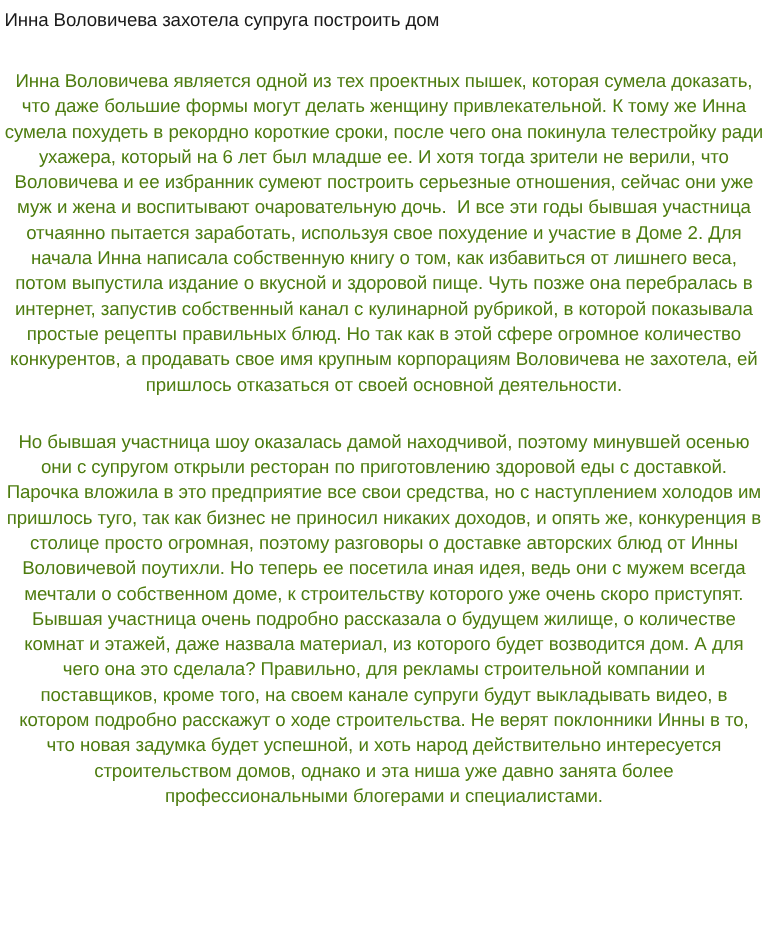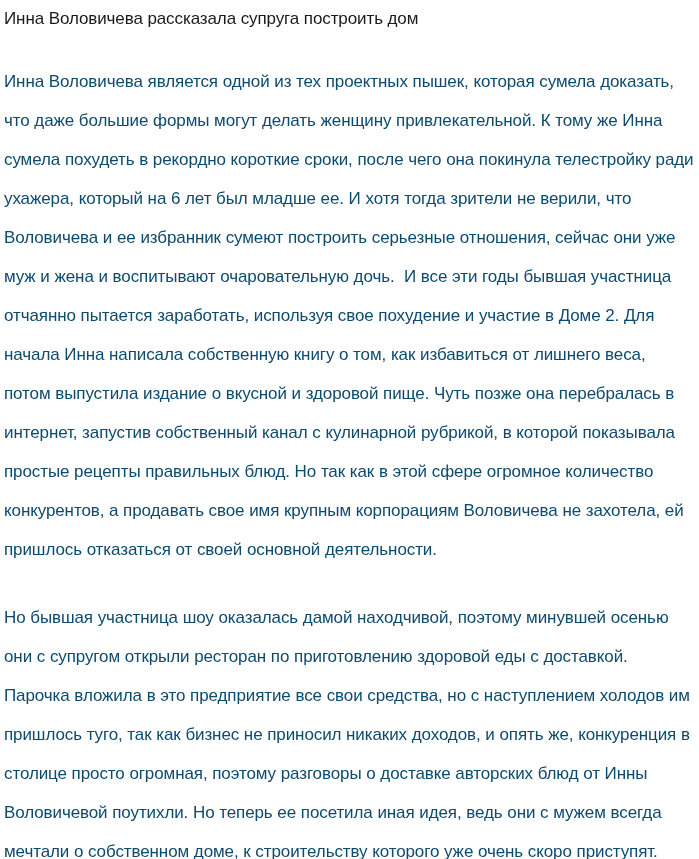--- a/index.html
+++ b/index.html
@@ -32,39 +32,39 @@
     color: #1a1a1a;
     white-space: pre-wrap;
     letter-spacing: -0.1px;
   }
   .spacer-line {
     height: 29px;
   }
   .article-paragraph {
     font-size: 17px;
     font-weight: 400;
-    line-height: 39px;
+    line-height: 23px;
     margin: 0;
     padding: 0;
-    color: #0c4a6e;
+    color: #4d7c0f;
     white-space: pre-wrap;
     word-spacing: 0.1px;
     letter-spacing: -0.1px;
-    text-align: left;
+    text-align: center;
   }
   .article-body > .article-paragraph + .article-paragraph {
     margin-top: 29px;
   }
 </style>
 </head>
 <body style="background-color: rgb(255, 255, 255); color: rgb(26, 26, 26);">
 
 <div class="page">
 
-  <h1 class="article-title">Инна Воловичева рассказала супруга построить дом</h1>
+  <h1 class="article-title">Инна Воловичева захотела супруга построить дом</h1>
 
   <div class="spacer-line"></div>
 
   <div class="article-body">
     <p class="article-paragraph">Инна Воловичева является одной из тех проектных пышек, которая сумела доказать, что даже большие формы могут делать женщину привлекательной. К тому же Инна сумела похудеть в рекордно короткие сроки, после чего она покинула телестройку ради ухажера, который на 6 лет был младше ее. И хотя тогда зрители не верили, что Воловичева и ее избранник сумеют построить серьезные отношения, сейчас они уже муж и жена и воспитывают очаровательную дочь.  И все эти годы бывшая участница
 отчаянно пытается заработать, используя свое похудение и участие в Доме 2. Для начала Инна написала собственную книгу о том, как избавиться от лишнего веса, потом выпустила издание о вкусной и здоровой пище. Чуть позже она перебралась в интернет, запустив собственный канал с кулинарной рубрикой, в которой показывала простые рецепты правильных блюд. Но так как в этой сфере огромное количество конкурентов, а продавать свое имя крупным корпорациям Воловичева не захотела, ей пришлось отказаться от своей основной деятельности.</p>
     <p class="article-paragraph">Но бывшая участница шоу оказалась дамой находчивой, поэтому минувшей осенью они с супругом открыли ресторан по приготовлению здоровой еды с доставкой. Парочка вложила в это предприятие все свои средства, но с наступлением холодов им пришлось туго, так как бизнес не приносил никаких доходов, и опять же, конкуренция в столице просто огромная, поэтому разговоры о доставке авторских блюд от Инны Воловичевой поутихли. Но теперь ее посетила иная идея, ведь они с мужем всегда мечтали о собственном доме, к строительству которого уже очень скоро приступят. Бывшая участница очень подробно рассказала о будущем жилище, о количестве комнат и этажей, даже назвала материал, из которого будет возводится дом. А для чего она это сделала? Правильно, для рекламы строительной компании и поставщиков, кроме того, на своем канале супруги будут выкладывать видео, в котором подробно расскажут о ходе строительства. Не верят поклонники Инны в то, что новая задумка будет успешной, и хоть народ действительно интересуется строительством домов, однако и эта ниша уже давно занята более профессиональными блогерами и специалистами.</p>
   </div>
 
 </div>

